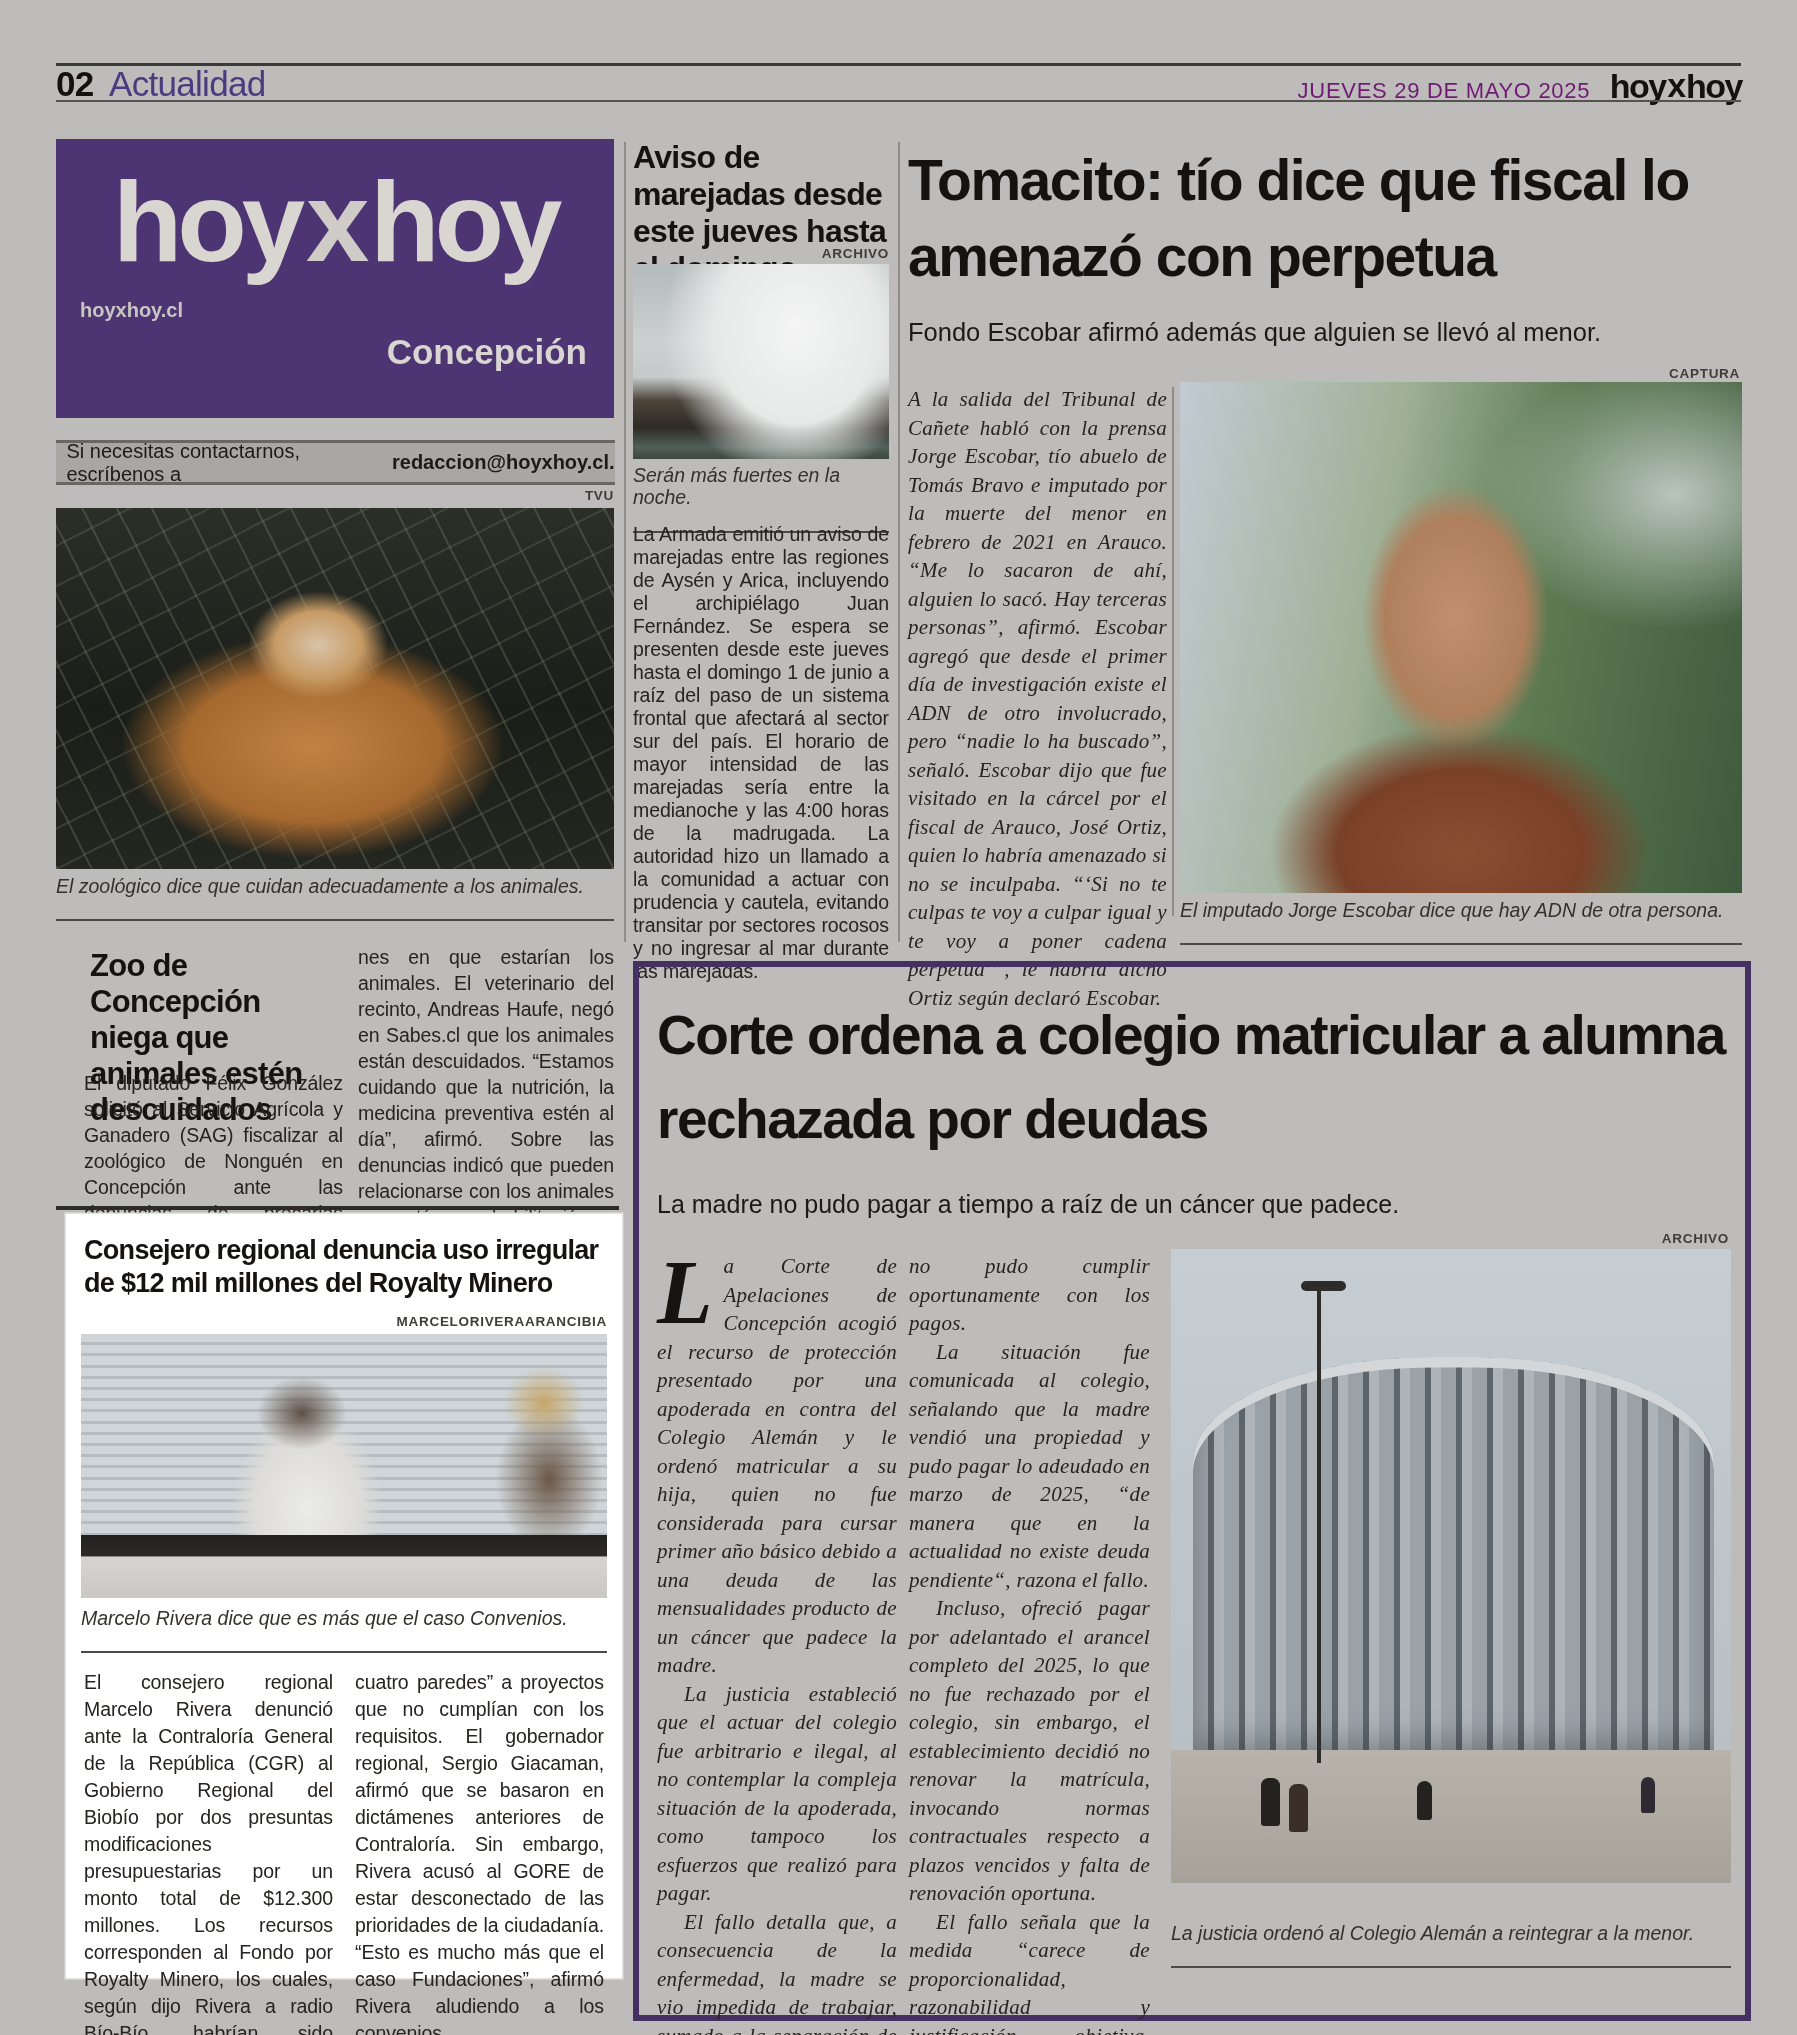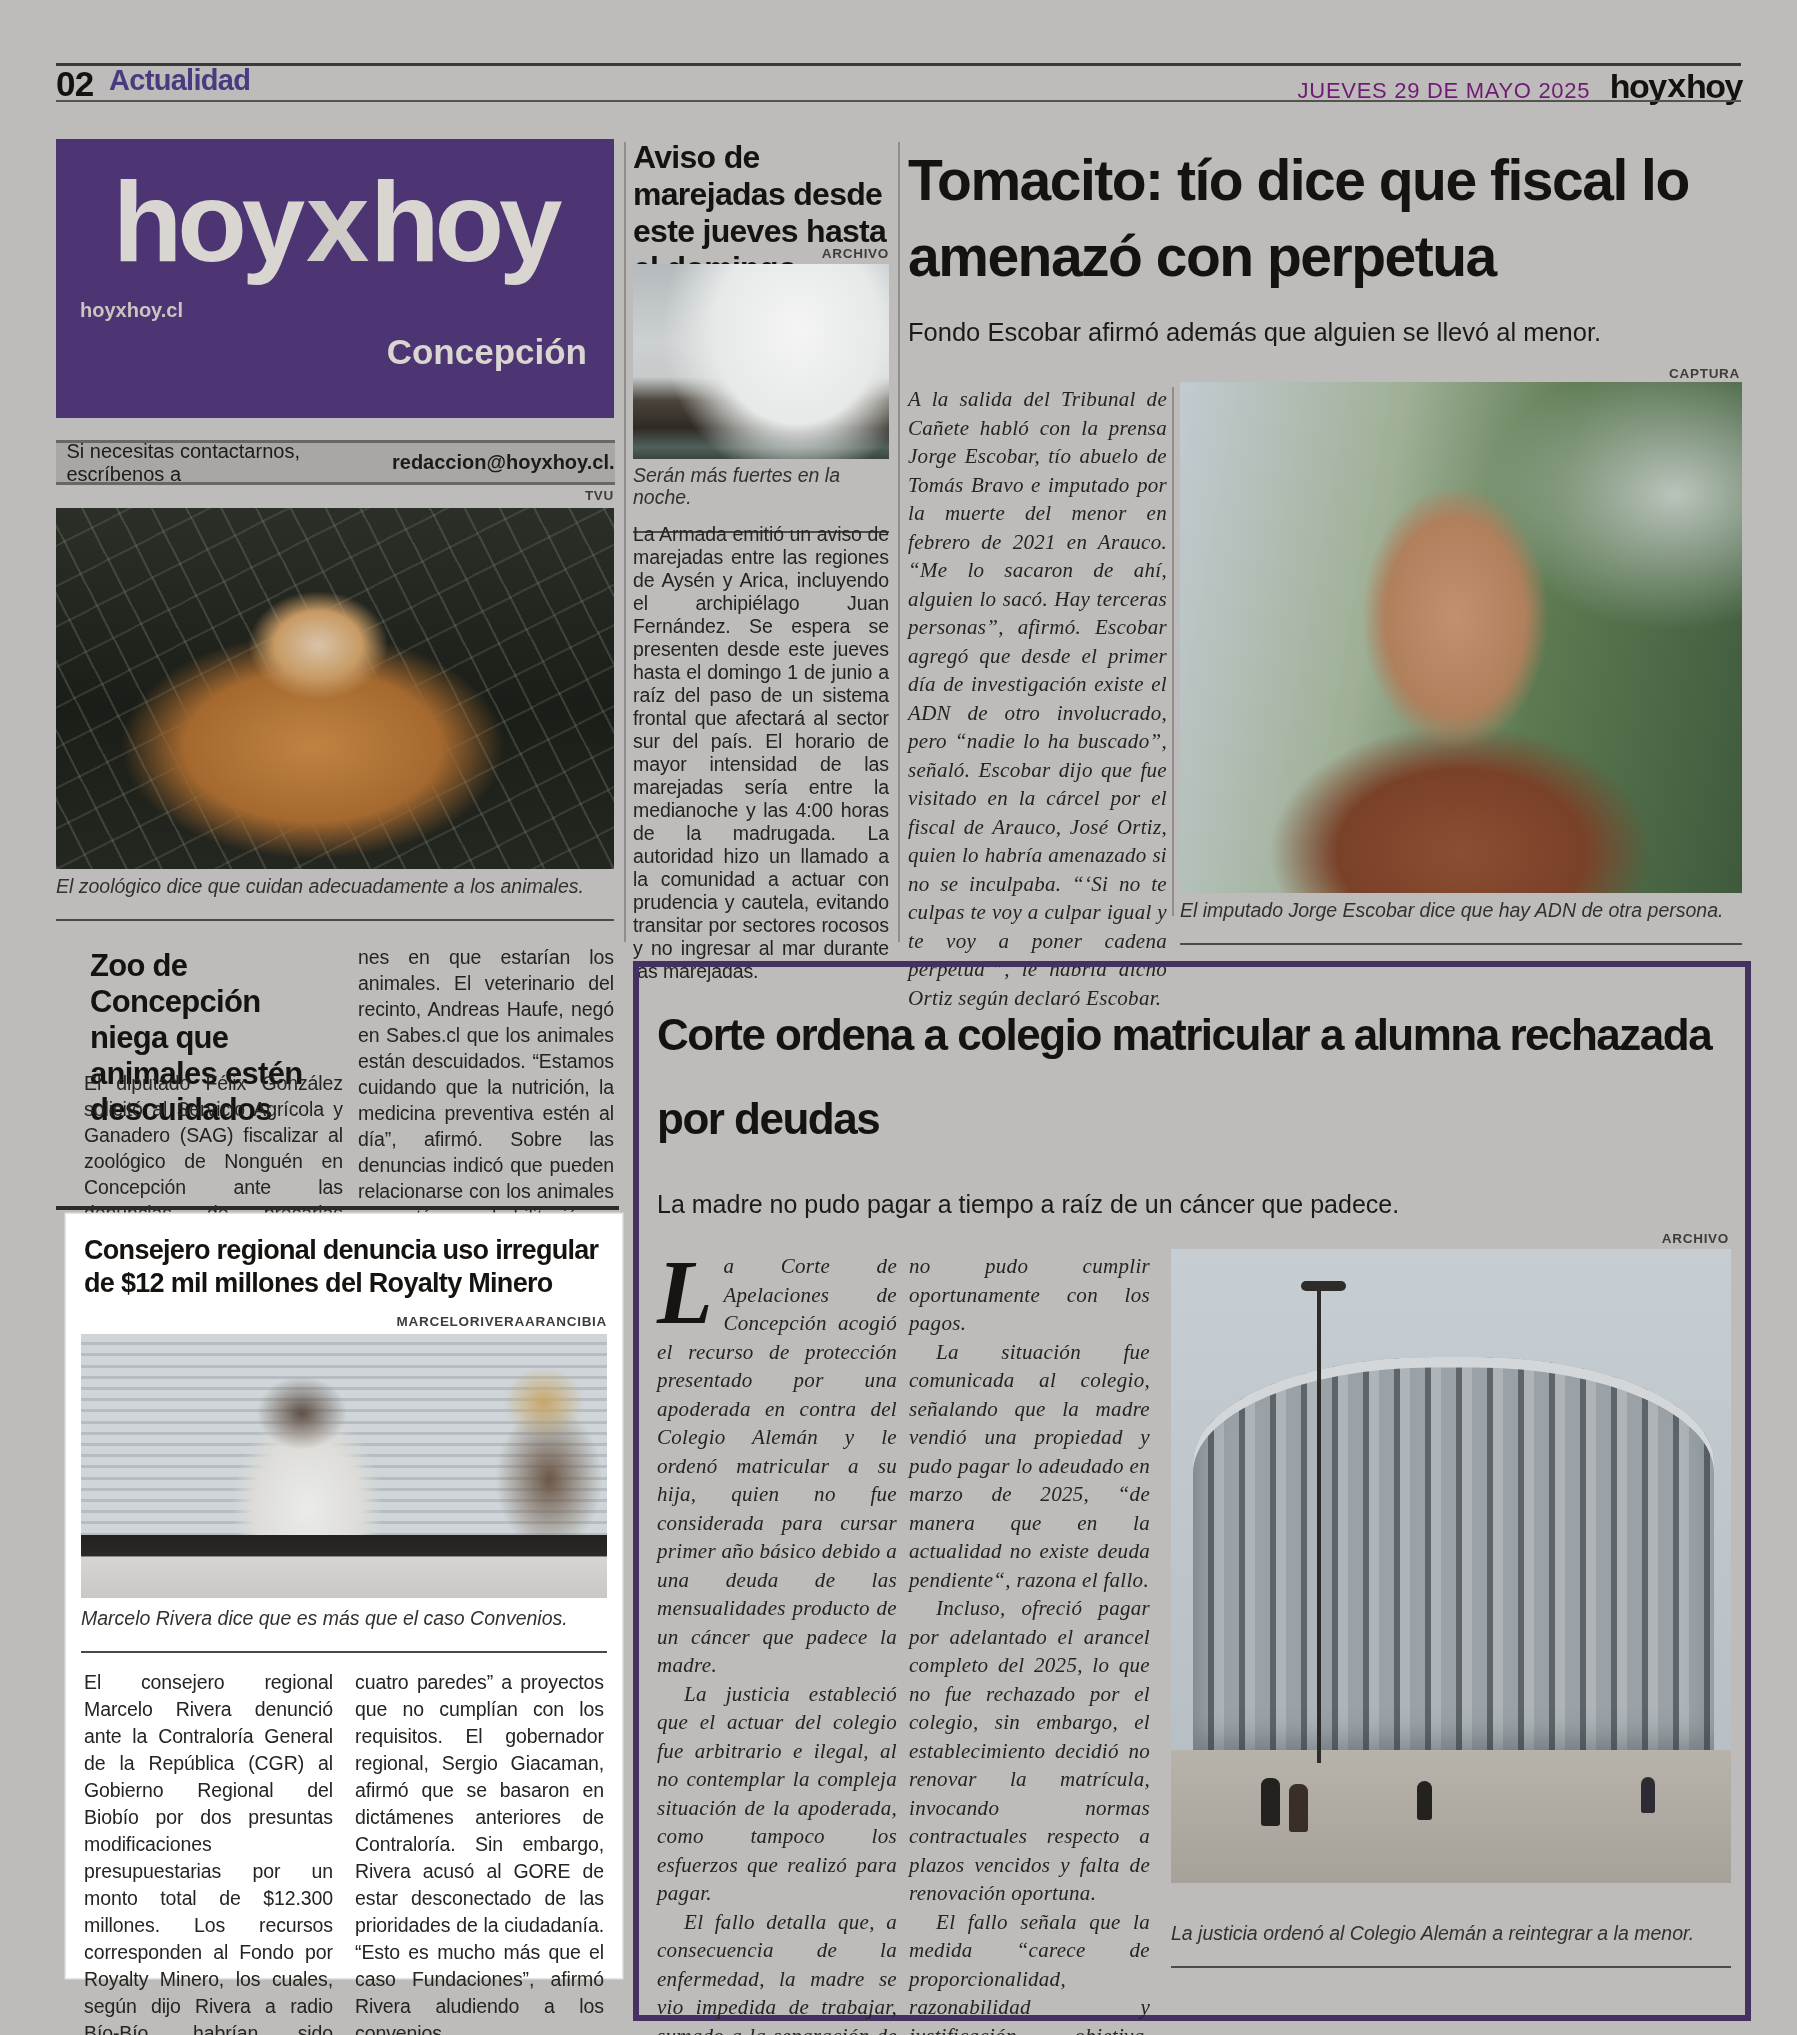--- a/index.html
+++ b/index.html
@@ -4,21 +4,21 @@
 <style>
   html,body{margin:0;padding:0;background:#9e9e9e;}
   #page{position:relative;width:1798px;height:2035px;background:#bdbcba;overflow:hidden;
         font-family:"Liberation Sans",sans-serif;color:#211d1a;}
   .abs{position:absolute;}
   .hrule{position:absolute;background:#3a3a38;}
   .vrule{position:absolute;width:1.5px;background:#8f8d8a;}
 
   
   .page-num{font-size:35px;font-weight:700;color:#14110e;letter-spacing:-0.7px;}
-  .section-title{font-size:29px;font-weight:700;letter-spacing:-0.7px;}
+  .section-title{font-size:35px;font-weight:400;letter-spacing:-0.7px;}
   .header-right{display:flex;align-items:baseline;gap:19.5px;}
   .date-txt{font-size:22px;color:#701a75;letter-spacing:0.7px;}
   .logo-black{font-size:34px;font-weight:700;color:#14110e;letter-spacing:-1.5px;}
   .logo-x{display:inline-block;margin:0 1.5px;transform:scaleY(.95);}
 
   
   .masthead{background:#4d3472;}
   .wordmark{position:absolute;left:0;right:0;top:16.5px;text-align:center;
             font-size:114px;font-weight:700;color:#d9d6d2;letter-spacing:-5.2px;}
   .wm-x{display:inline-block;margin:0 6px;color:#cfccc8;}
@@ -138,21 +138,21 @@
   <div class="abs sans-body" style="left:633px;top:523px;width:256px;line-height:23px;">La Armada emitió un aviso de marejadas entre las regiones de Aysén y Arica, incluyendo el archipiélago Juan Fernández. Se espera se presenten desde este jueves hasta el domingo 1 de junio a raíz del paso de un sistema frontal que afectará al sector sur del país. El horario de mayor intensidad de las marejadas sería entre la medianoche y las 4:00 horas de la madrugada. La autoridad hizo un llamado a la comunidad a actuar con prudencia y cautela, evitando transitar por sectores rocosos y no ingresar al mar durante las marejadas.</div>
 
   <div class="abs headline" style="left:908px;top:142px;width:835px;font-size:57px;line-height:76px;letter-spacing:-1.5px;">Tomacito: tío dice que fiscal lo amenazó con perpetua</div>
   <div class="abs" style="left:908px;top:318px;width:832px;font-size:25.5px;color:#1d1a16;">Fondo Escobar afirmó además que alguien se llevó al menor.</div>
   <div class="abs credit" style="left:1180px;top:366px;width:560px;">CAPTURA</div>
   <div class="abs serif-body" style="left:908px;top:385px;width:259px;">A la salida del Tribunal de Cañete habló con la prensa Jorge Escobar, tío abuelo de Tomás Bravo e imputado por la muerte del menor en febrero de 2021 en Arauco. “Me lo sacaron de ahí, alguien lo sacó. Hay terceras personas”, afirmó. Escobar agregó que desde el primer día de investigación existe el ADN de otro involucrado, pero “nadie lo ha buscado”, señaló. Escobar dijo que fue visitado en la cárcel por el fiscal de Arauco, José Ortiz, quien lo habría amenazado si no se inculpaba. “‘Si no te culpas te voy a culpar igual y te voy a poner cadena perpetua’”, le habría dicho Ortiz según declaró Escobar.</div>
   <div class="photo photo-escobar" style="left:1180px;top:382px;width:562px;height:511px;"></div>
   <div class="abs caption" style="left:1180px;top:899px;width:562px;">El imputado Jorge Escobar dice que hay ADN de otra persona.</div>
 
   <div class="abs purple-box" style="left:633px;top:961px;width:1106px;height:1048px;">
-    <div class="abs headline" style="left:18px;top:25.5px;width:1071px;font-size:44px;line-height:84px;letter-spacing:-1.5px;">Corte ordena a colegio matricular a alumna rechazada por deudas</div>
+    <div class="abs headline" style="left:18px;top:25.5px;width:1071px;font-size:55px;line-height:84px;letter-spacing:-1.5px;">Corte ordena a colegio matricular a alumna rechazada por deudas</div>
     <div class="abs" style="left:18px;top:223px;width:1064px;font-size:25px;color:#1d1a16;">La madre no pudo pagar a tiempo a raíz de un cáncer que padece.</div>
     <div class="abs credit" style="left:532px;top:264px;width:558px;">ARCHIVO</div>
 
     <div class="abs serif-body" style="left:18px;top:285px;width:240px;">
       <span class="dropcap">L</span>
     <p>a Corte de Apelaciones de Concepción acogió el recurso de protección presentado por una apoderada en contra del Colegio Alemán y le ordenó matricular a su hija, quien no fue considerada para cursar primer año básico debido a una deuda de las mensualidades producto de un cáncer que padece la madre.</p>
         <p>La justicia estableció que el actuar del colegio fue arbitrario e ilegal, al no contemplar la compleja situación de la apoderada, como tampoco los esfuerzos que realizó para pagar.</p>
         <p>El fallo detalla que, a consecuencia de la enfermedad, la madre se vio impedida de trabajar, sumado a la separación de hecho del padre de la niña,</p>
       </div>
     <div class="abs serif-body" style="left:270px;top:285px;width:241px;">

